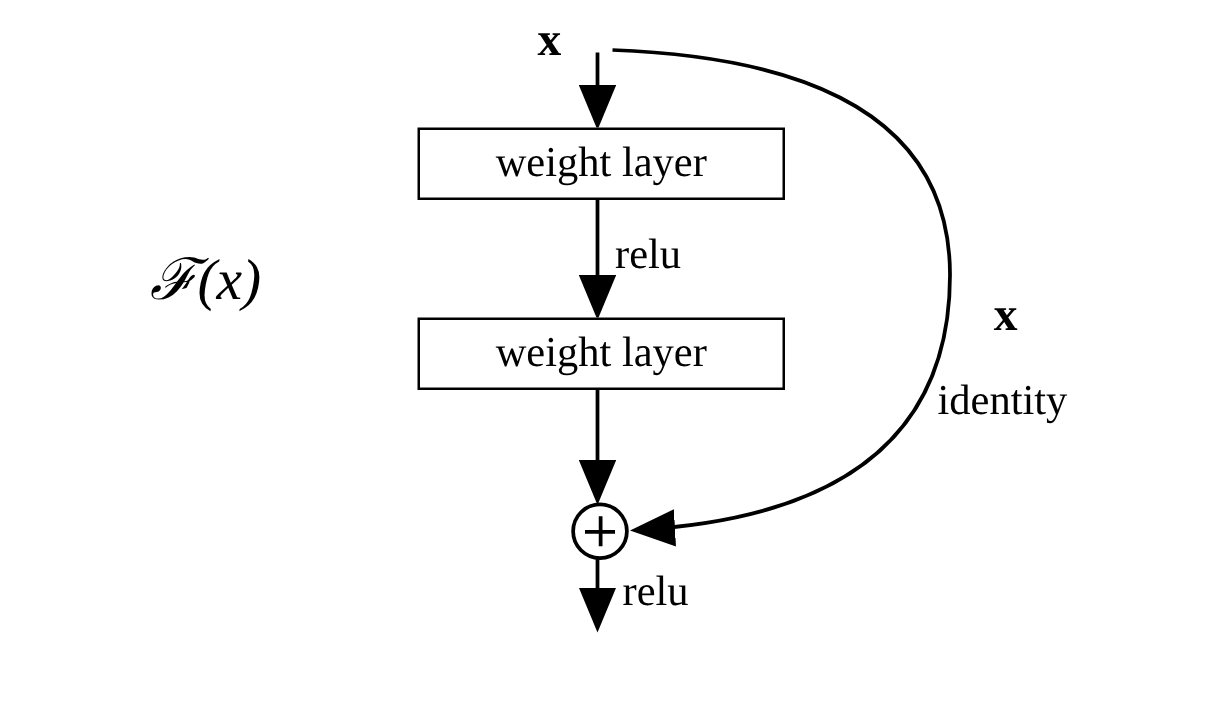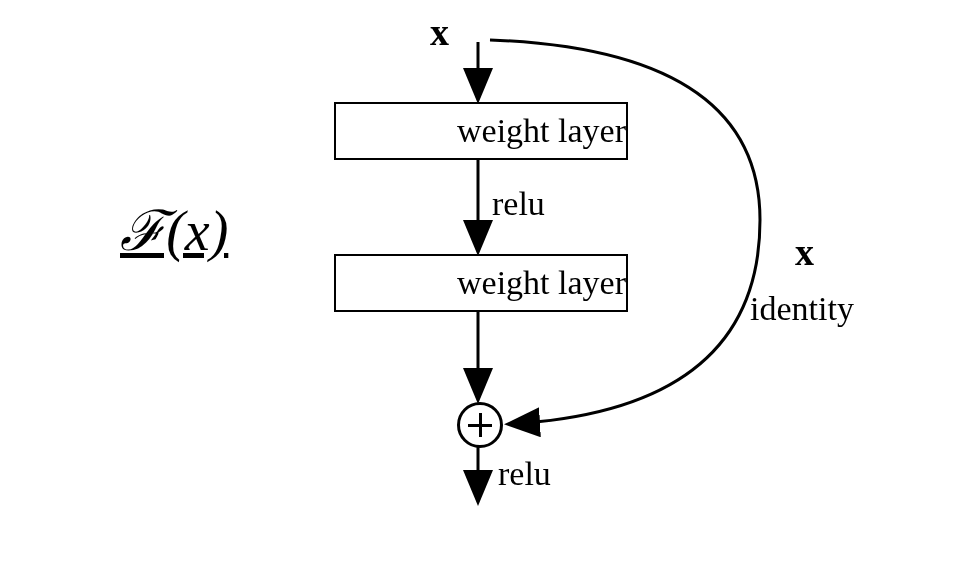--- a/index.html
+++ b/index.html
@@ -24,21 +24,21 @@
     .label-italic {
       font-style: italic;
     }
     .label-bold {
       font-weight: bold;
     }
     .box {
       position: absolute;
       border: 2px solid #000;
       background: #fff;
-      text-align: right;
+      text-align: center;
       font-size: 34px;
       padding: 8px 0;
       width: 290px;
     }
     .plus-circle {
       position: absolute;
       width: 40px;
       height: 40px;
       border: 3px solid #000;
       border-radius: 50%;
@@ -94,30 +94,30 @@
   </svg>
 
   <div class="label label-bold" style="left:430px; top:10px; font-size:38px;">x</div>
 
   <div class="box" style="left:334px; top:102px;">
     <span>weight layer</span>
   </div>
 
   <div class="label" style="left:492px; top:185px; font-size:34px;">relu</div>
 
-  <div class="label" style="left:120px; top:190px; font-size:56px;text-decoration:underline;">
+  <div class="label" style="left:120px; top:190px; font-size:46px;">
     <span class="label-italic">ℱ(x)</span>
   </div>
 
   <div class="box" style="left:334px; top:254px;">
     <span>weight layer</span>
   </div>
 
   <div class="label label-bold" style="left:795px; top:230px; font-size:38px;">x</div>
 
-  <div class="label" style="left:750px; top:290px; font-size:34px;">identity</div>
+  <div class="label" style="left:750px; top:302px; font-size:34px;">identity</div>
 
   <div class="plus-circle" style="left:457px; top:402px;"></div>
 
 
   <div class="label" style="left:498px; top:455px; font-size:34px;">relu</div>
 
 </div>
 
 </body></html>

